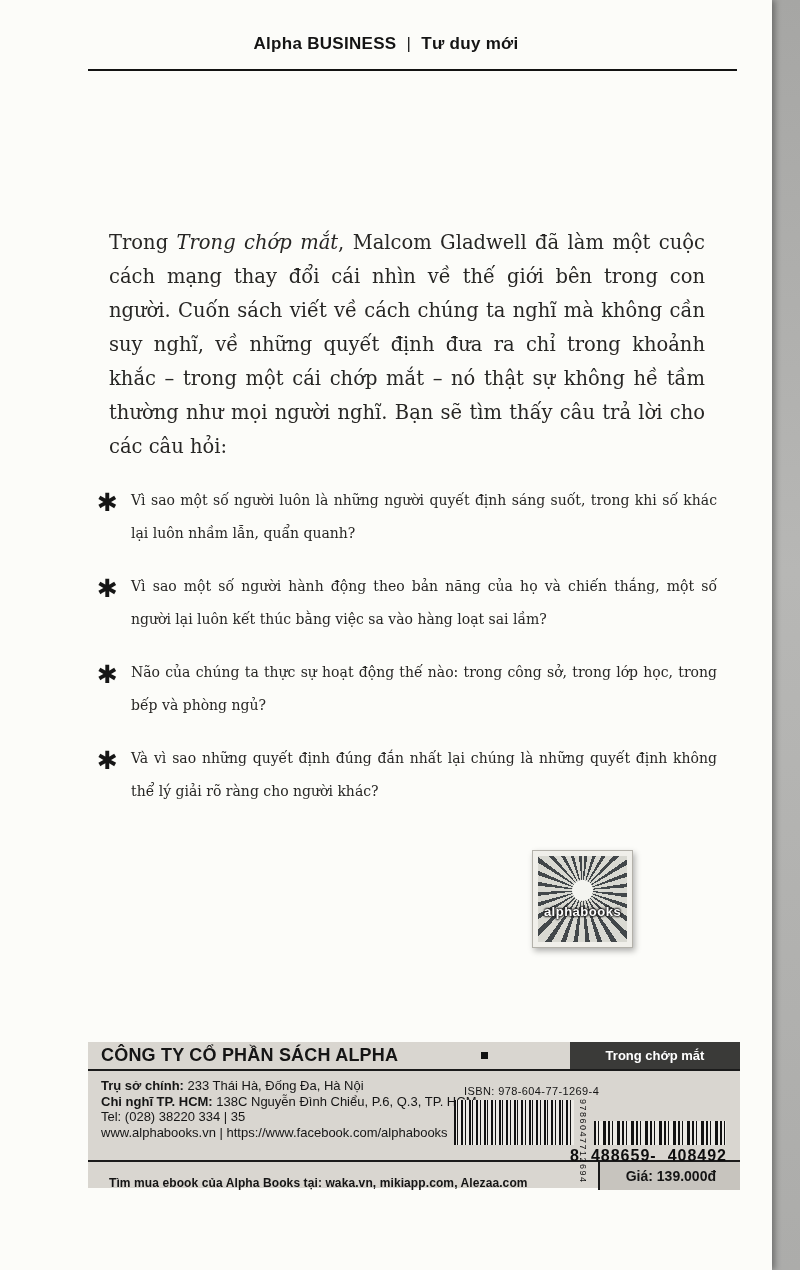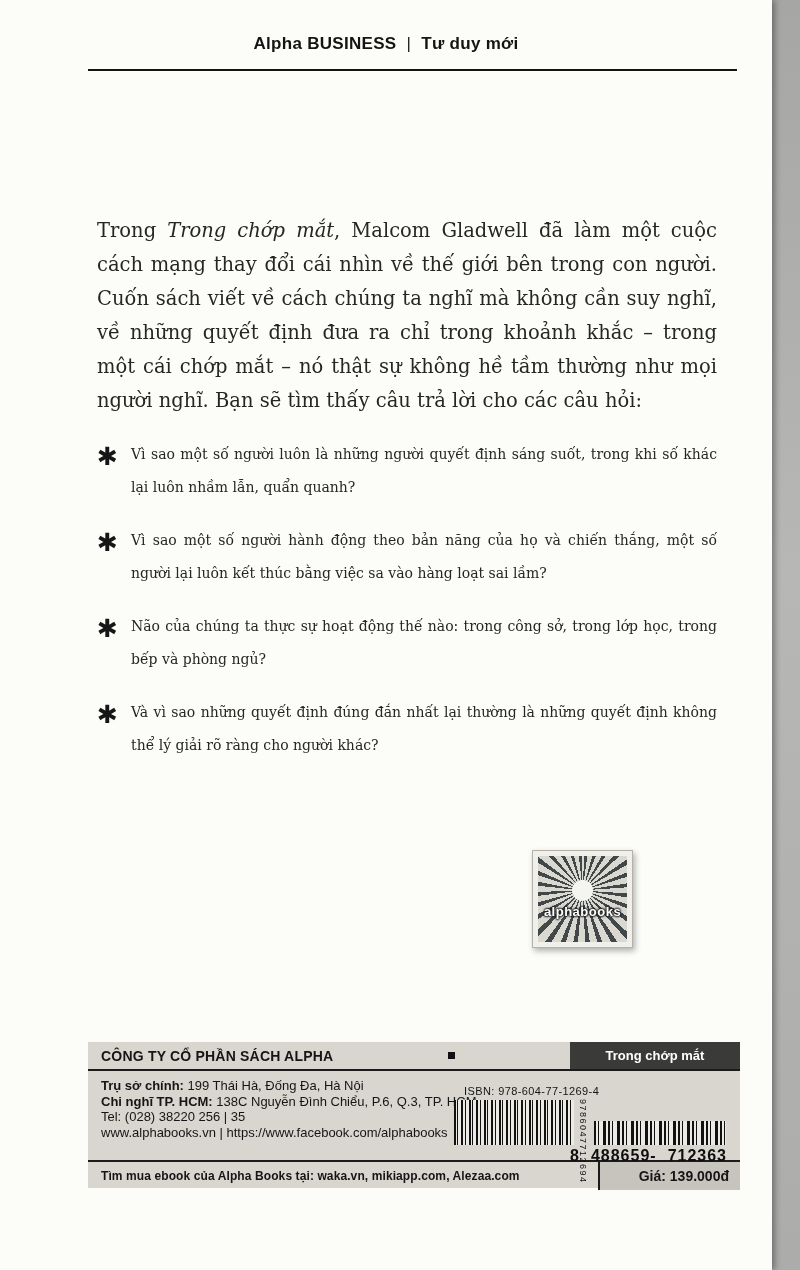--- a/index.html
+++ b/index.html
@@ -11,21 +11,21 @@
 
   
   .masthead{position:absolute;left:0;top:34px;width:772px;text-align:center;
     font-family:"Liberation Sans",sans-serif;color:#141414;font-size:17px;font-weight:bold;letter-spacing:.3px;}
   .masthead .sep{font-weight:normal;padding:0 10px;color:#222;}
   .rule{position:absolute;left:88px;top:69px;width:649px;height:2px;background:#131313;}
 
   
   .blurb{position:absolute;left:97px;top:214px;width:620px;color:#272624;
     font-family:"DejaVu Serif",serif;}
-  .intro{margin:0;font-size:19.5px;line-height:34px;text-align:justify;}
+  .intro{margin:12px;font-size:19.5px;line-height:34px;text-align:justify;}
   .intro em{font-style:italic;}
   .points{list-style:none;margin:20px 0 0 0;padding:0;}
   .points li{display:flex;gap:13px;margin-bottom:20px;}
   .marker{flex:0 0 21px;font-size:25px;line-height:31px;font-weight:bold;color:#161616;
     font-family:"DejaVu Sans",sans-serif;margin-top:3px;}
   .btext{font-size:14px;line-height:33px;text-align:justify;}
 
   
   .logo{position:absolute;left:532px;top:850px;width:101px;height:98px;background:#f0efea;
     border:1px solid #b3b1aa;box-shadow:2px 3px 6px rgba(0,0,0,.3);padding:5px;box-sizing:border-box;}
@@ -34,41 +34,41 @@
       radial-gradient(circle at 50% 40%, #f4f4f0 0 10px, rgba(0,0,0,0) 11px),
       repeating-conic-gradient(from 3deg at 50% 40%, #42474a 0deg 5deg, #d9d9d2 5deg 13deg);}
   .logo-label{position:absolute;left:0;right:0;top:56%;text-align:center;
     font-family:"Liberation Sans",sans-serif;font-size:13px;font-weight:bold;color:#fff;letter-spacing:.5px;
     text-shadow:0 1px 2px #1d1d1d,0 -1px 2px #1d1d1d,1px 0 2px #1d1d1d,-1px 0 2px #1d1d1d;}
 
   
   .colophon{position:absolute;left:88px;top:1042px;width:652px;height:146px;background:#d9d6d0;
     font-family:"Liberation Sans",sans-serif;color:#151515;box-sizing:border-box;}
   .col-top{position:relative;height:27px;border-bottom:2px solid #1b1b1b;display:flex;align-items:center;}
-  .company{font-weight:bold;font-size:14px;padding-left:13px;letter-spacing:.2px;}
+  .company{font-weight:bold;font-size:18px;padding-left:13px;letter-spacing:.2px;}
   .sq{width:7px;height:7px;background:#111;margin-left:auto;}
   .titlebar{margin-left:auto;width:170px;height:27px;background:#3a3a38;color:#fff;font-weight:bold;
     font-size:13px;display:flex;align-items:center;justify-content:center;}
   .col-mid{position:relative;height:89px;border-bottom:2px solid #1b1b1b;}
   .addr{position:absolute;left:13px;top:7px;font-size:13px;line-height:15.6px;white-space:nowrap;}
   .addr b{font-weight:bold;}
   .codes{position:absolute;right:8px;top:2px;width:290px;height:85px;margin-top:10px;}
   .isbn{position:absolute;left:22px;top:2px;font-size:11px;letter-spacing:.4px;}
   .bc1{position:absolute;left:12px;top:17px;width:120px;height:45px;
     background:repeating-linear-gradient(90deg,#121212 0 2px,#eceae5 2px 3px,#121212 3px 4px,#eceae5 4px 7px,#121212 7px 9px,#eceae5 9px 11px,#121212 11px 12px,#eceae5 12px 15px);}
   .bc1num{position:absolute;left:136px;top:16px;font-size:9px;letter-spacing:1.5px;
     writing-mode:vertical-rl;color:#111;}
   .bc2{position:absolute;left:152px;top:38px;width:132px;height:24px;
     background:repeating-linear-gradient(90deg,#121212 0 2px,#eceae5 2px 4px,#121212 4px 5px,#eceae5 5px 9px,#121212 9px 12px,#eceae5 12px 14px);}
   .ean{position:absolute;left:128px;top:64px;font-size:16px;font-weight:bold;letter-spacing:1px;
     display:flex;gap:11px;color:#0e0e0e;}
-  .col-bottom{height:28px;display:flex;align-items:center;}
+  .col-bottom{height:28px;display:flex;align-items:flex-end;margin-left:8px;}
   .ebook{font-size:12px;font-weight:bold;padding-left:13px;letter-spacing:.1px;}
   .price{margin-left:auto;width:142px;height:100%;background:#c7c4be;border-left:2px solid #1b1b1b;
-    display:flex;align-items:center;justify-content:flex-end;padding-right:11px;box-sizing:border-box;
+    display:flex;align-items:center;justify-content:flex-end;padding-right:24px;box-sizing:border-box;
     font-weight:bold;font-size:14px;}
 </style>
 </head>
 <body>
 
 <div class="stage">
   <div class="backdrop"></div>
 
   <div class="paper">
 
@@ -88,55 +88,55 @@
         <li>
           <span class="marker">✱</span>
           <span class="btext">Vì sao một số người hành động theo bản năng của họ và chiến thắng, một số người lại luôn kết thúc bằng việc sa vào hàng loạt sai lầm?</span>
         </li>
         <li>
           <span class="marker">✱</span>
           <span class="btext">Não của chúng ta thực sự hoạt động thế nào: trong công sở, trong lớp học, trong bếp và phòng ngủ?</span>
         </li>
         <li>
           <span class="marker">✱</span>
-          <span class="btext">Và vì sao những quyết định đúng đắn nhất lại thường là những quyết định không thể lý giải rõ ràng cho người khác?</span>
+          <span class="btext">Và vì sao những quyết định đúng đắn nhất lại chúng là những quyết định không thể lý giải rõ ràng cho người khác?</span>
         </li>
       </ul>
     </main>
 
     <div class="logo">
       <div class="logo-inner">
         <div class="logo-label">alphabooks</div>
       </div>
     </div>
 
     <footer class="colophon">
       <div class="col-top">
         <span class="company">CÔNG TY CỔ PHẦN SÁCH ALPHA</span>
         <span class="sq"></span>
         <span class="titlebar">Trong chớp mắt</span>
       </div>
 
       <div class="col-mid">
         <div class="addr">
-          <div><b>Trụ sở chính:</b><span> 199 Thái Hà, Đống Đa, Hà Nội</span></div>
+          <div><b>Trụ sở chính:</b><span> 233 Thái Hà, Đống Đa, Hà Nội</span></div>
           <div><b>Chi nghĩ TP. HCM:</b><span> 138C Nguyễn Đình Chiểu, P.6, Q.3, TP. HCM</span></div>
-          <div>Tel: (028) 38220 256 | 35</div>
+          <div>Tel: (028) 38220 334 | 35</div>
           <div>www.alphabooks.vn | https://www.facebook.com/alphabooks</div>
         </div>
 
         <div class="codes">
           <div class="isbn">ISBN: 978-604-77-1269-4</div>
           <div class="bc1"></div>
           <div class="bc1num">9786047712694</div>
           <div class="bc2"></div>
           <div class="ean">
             <span>8</span>
             <span>488659-</span>
-            <span>712363</span>
+            <span>408492</span>
           </div>
         </div>
       </div>
 
       <div class="col-bottom">
         <span class="ebook">Tìm mua ebook của Alpha Books tại: waka.vn, mikiapp.com, Alezaa.com</span>
         <span class="price">
             <span>Giá: 139.000đ</span>
           </span>
       </div>

